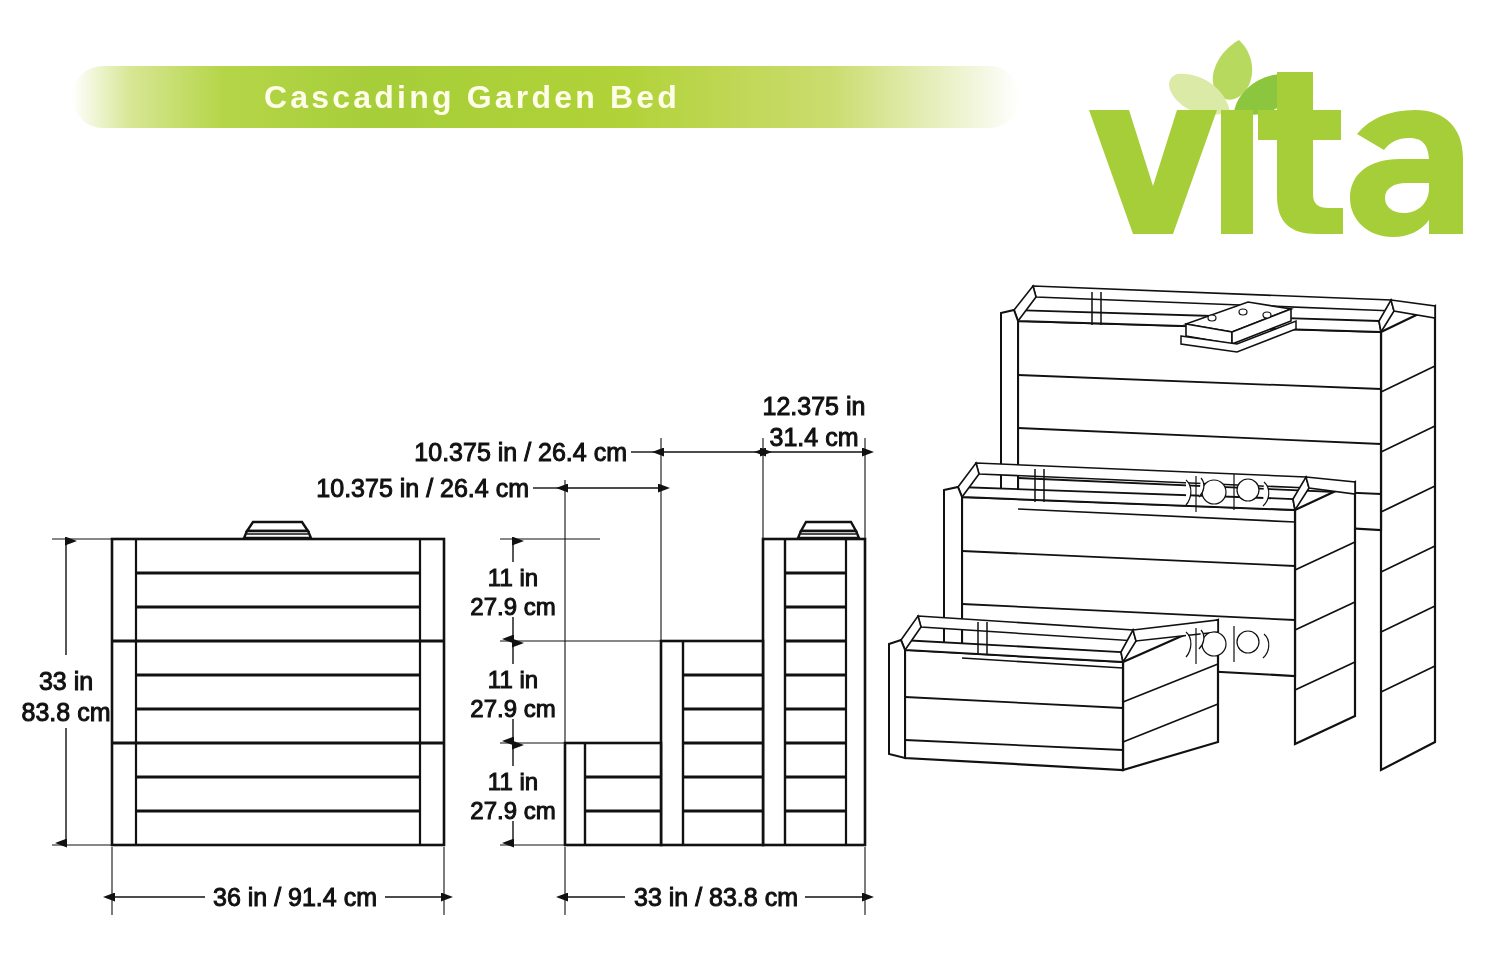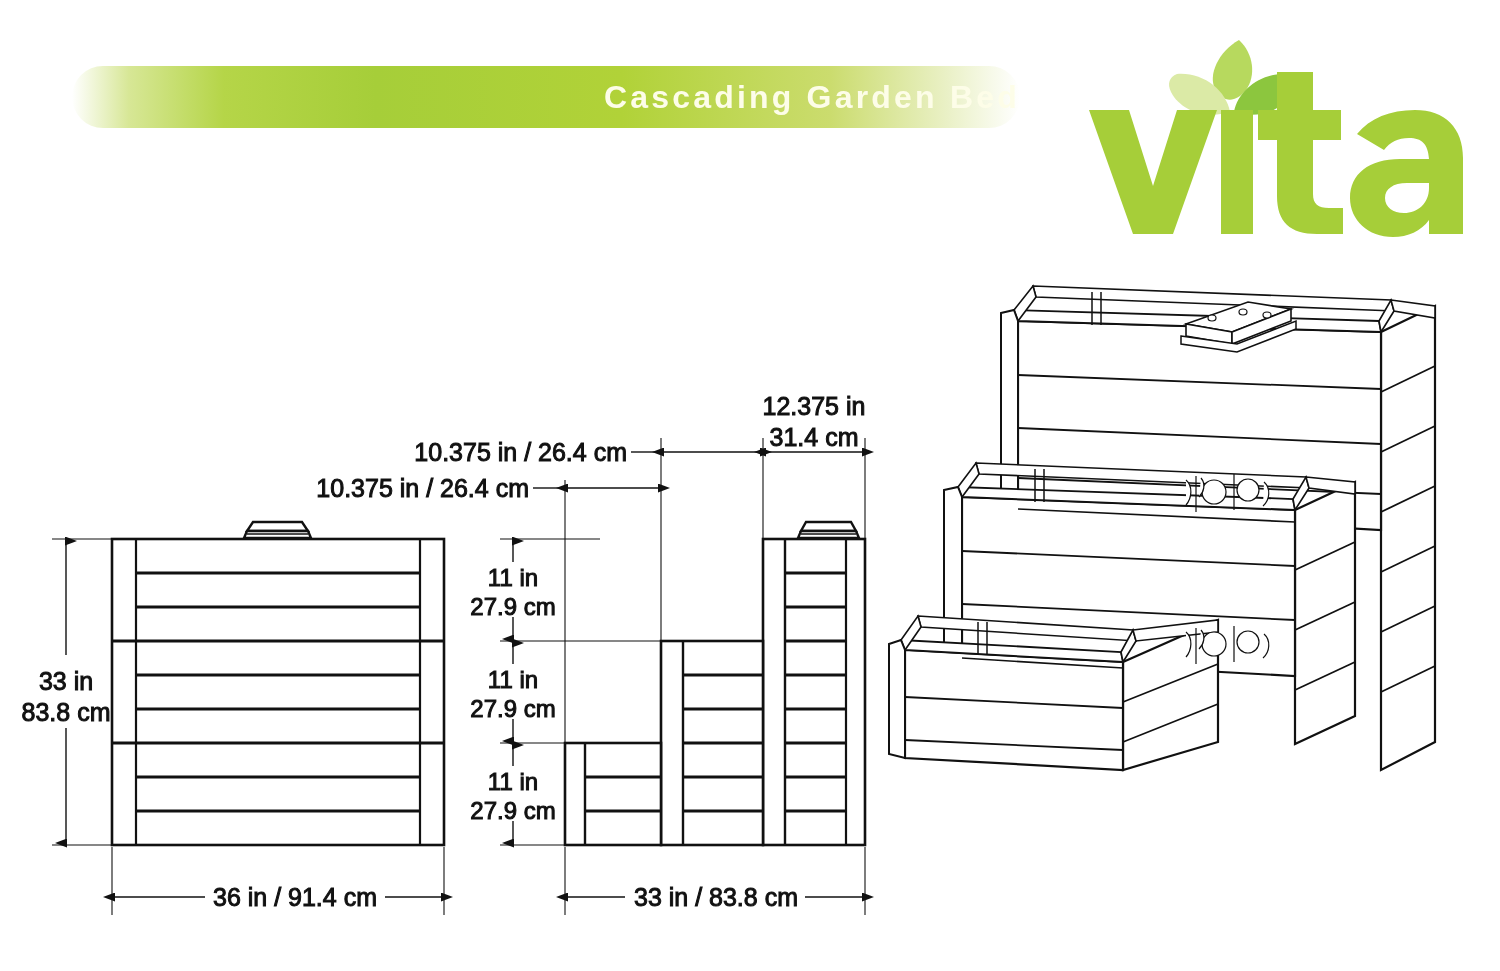--- a/index.html
+++ b/index.html
@@ -15,21 +15,21 @@
     border-radius:34px;
     background:linear-gradient(to right,
       rgba(255,255,255,1) 0%,
       rgba(215,231,150,1) 6%,
       rgba(181,213,72,1) 16%,
       rgba(166,206,57,1) 32%,
       rgba(177,210,56,1) 58%,
       rgba(203,220,110,1) 80%,
       rgba(233,240,196,1) 92%,
       rgba(255,255,255,1) 100%);
-    display:flex;align-items:center;justify-content:flex-end;
+    display:flex;align-items:center;
   }
   #title-text{
     margin-left:192px;
     font-size:32px;font-weight:bold;letter-spacing:3.2px;
     color:#fdfde8;white-space:nowrap;
     font-family:"Liberation Sans","DejaVu Sans",sans-serif;
   }
 
   
   #logo{position:absolute;left:1085px;top:28px;width:400px;height:225px;}

